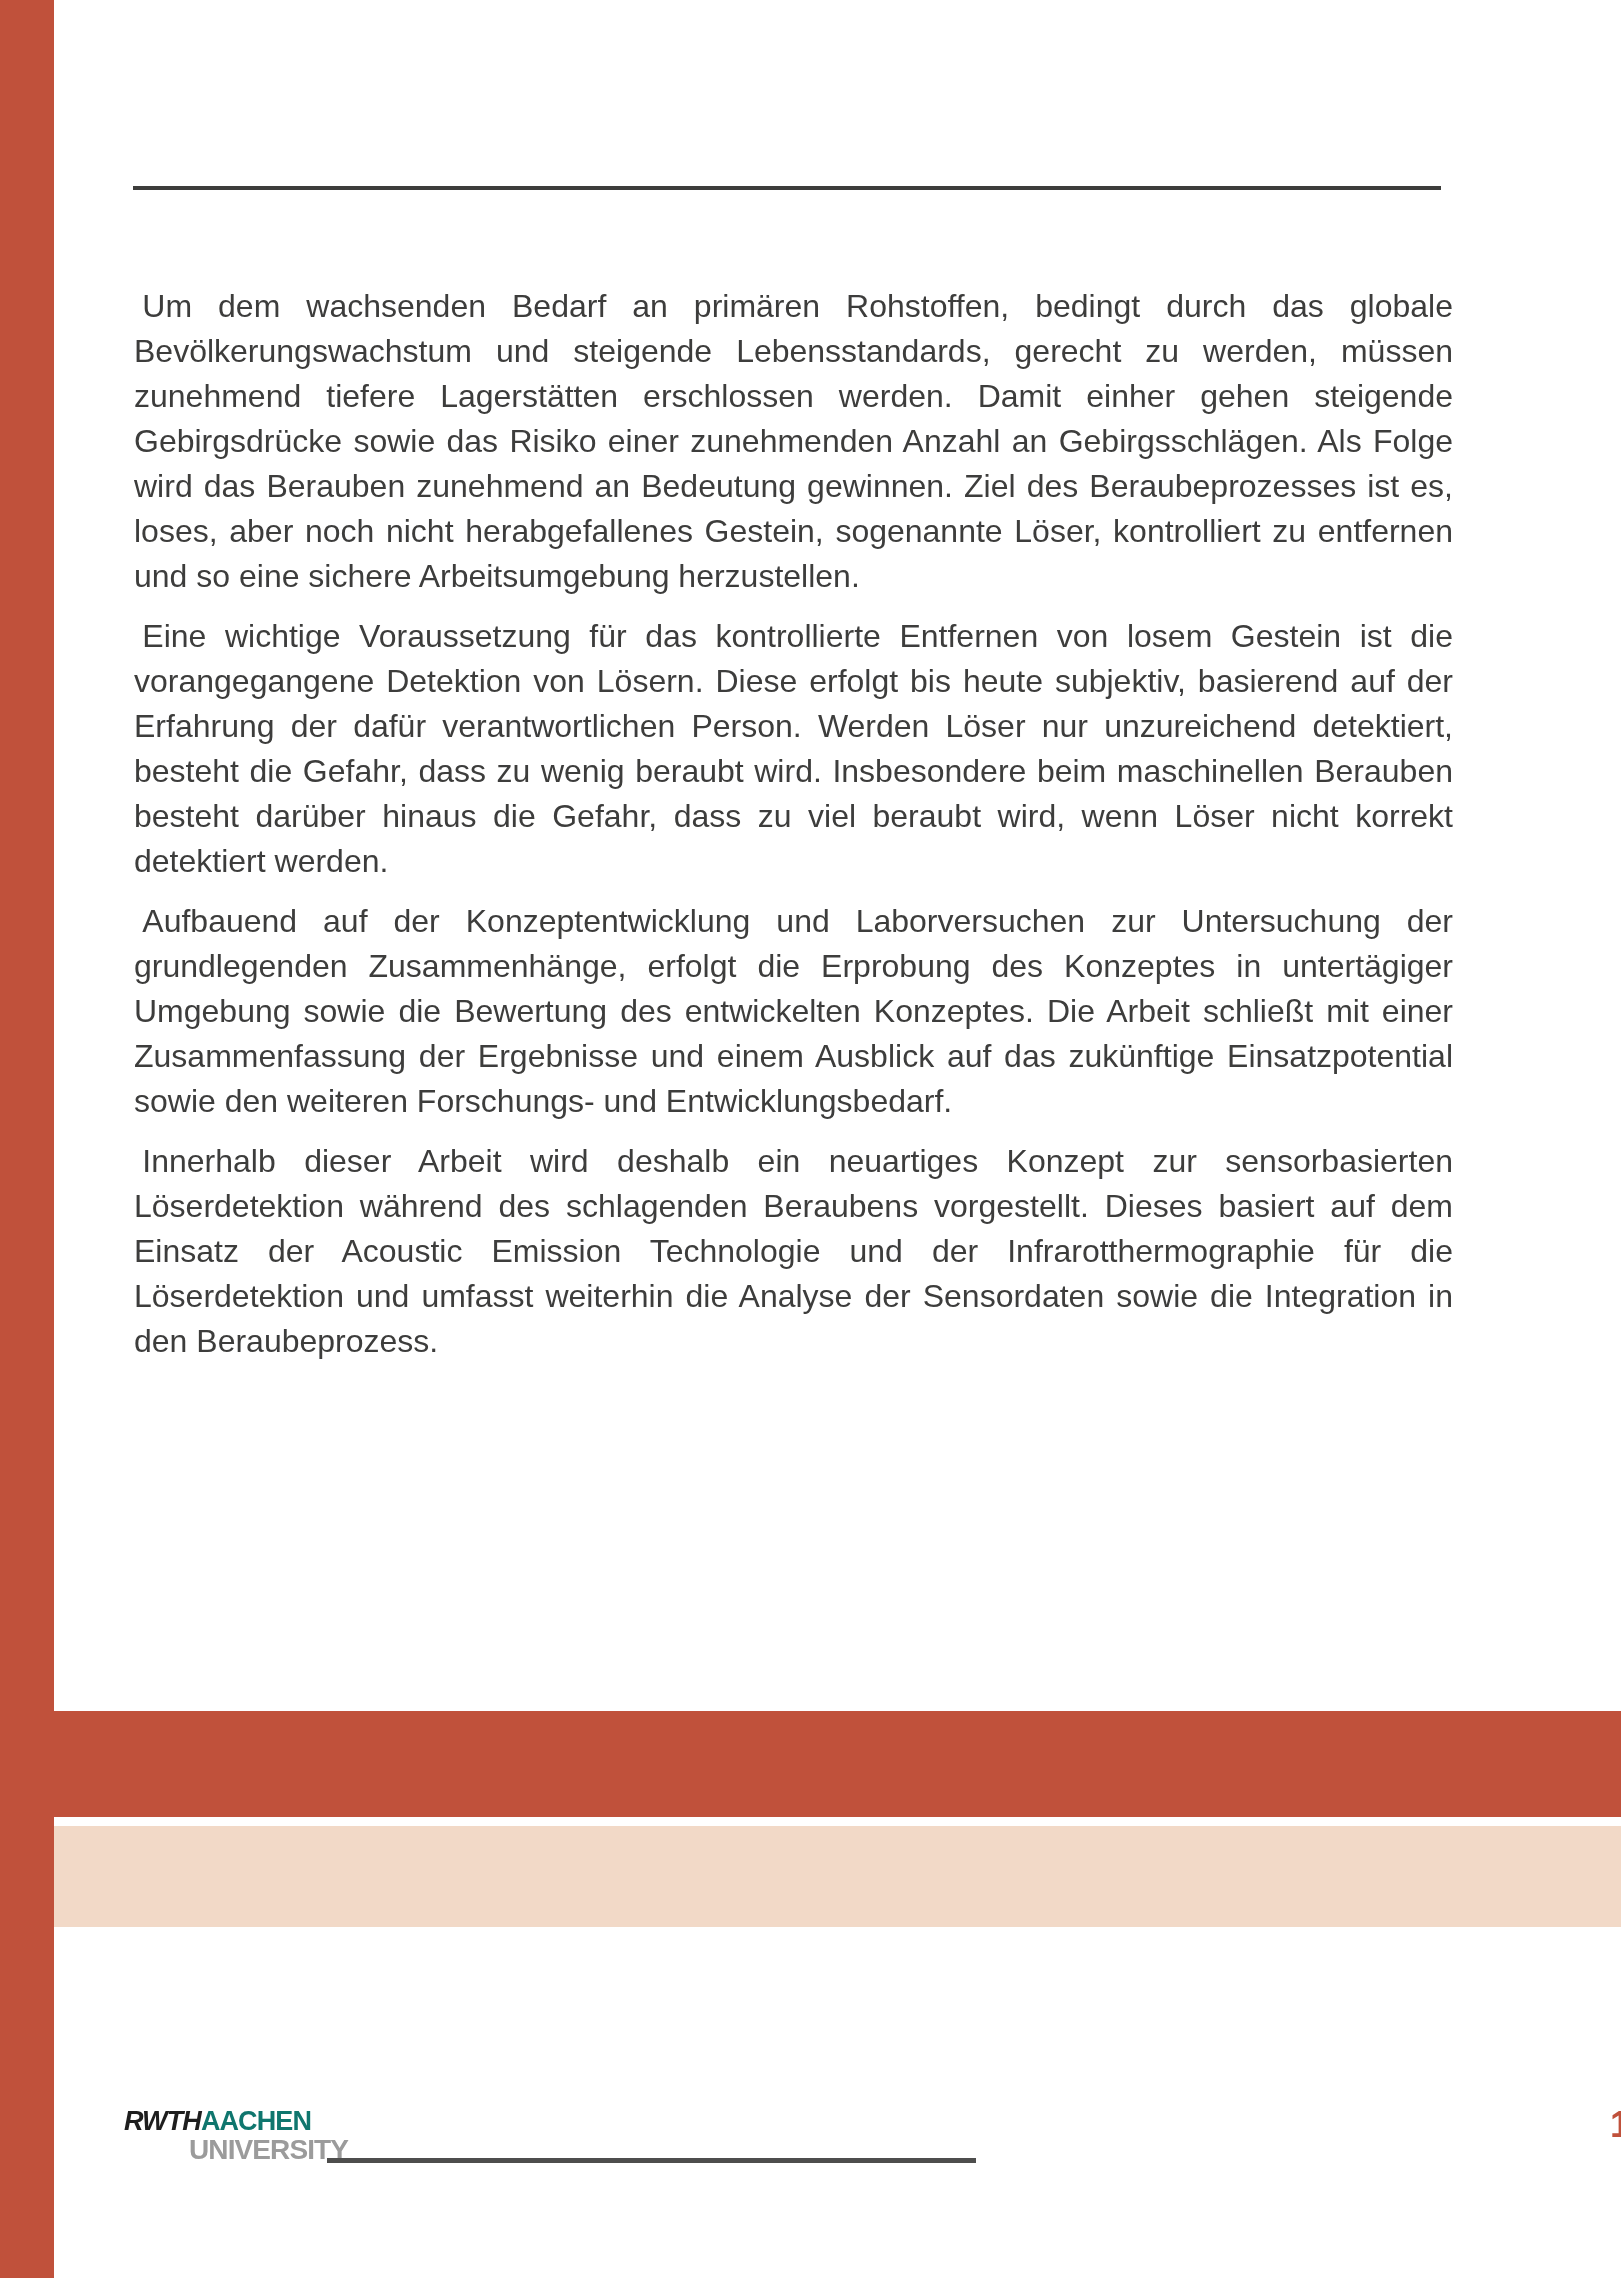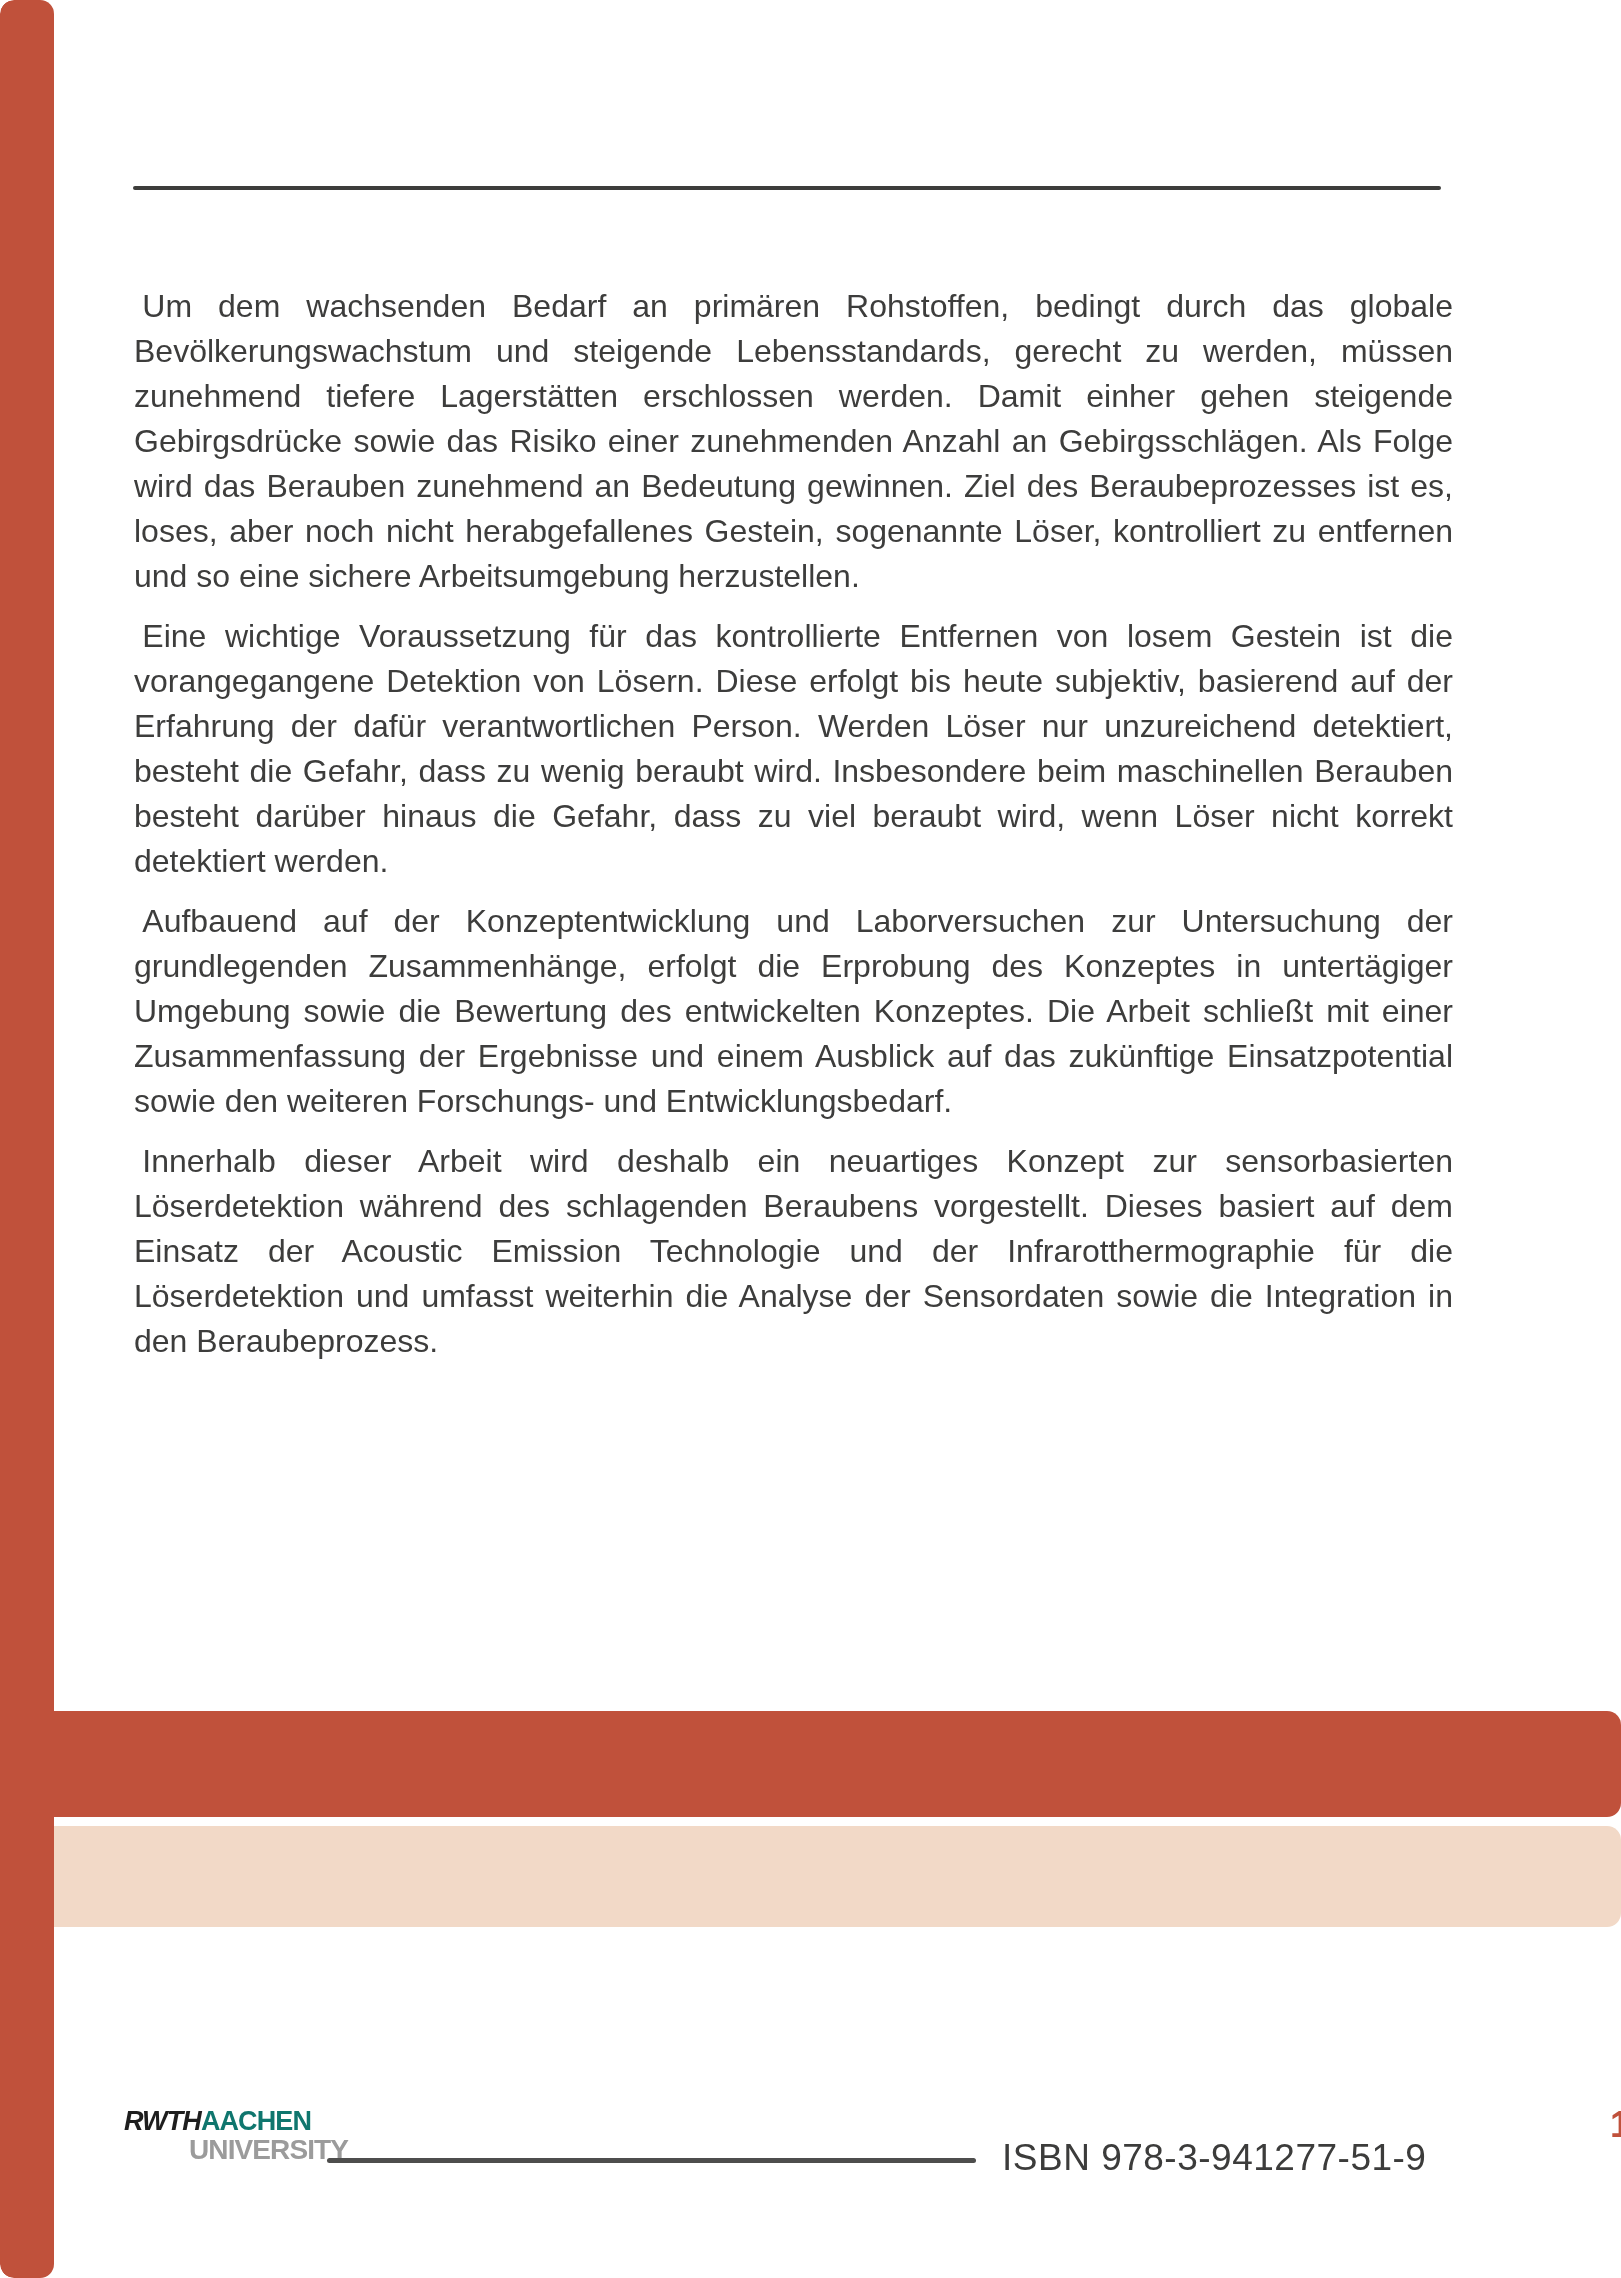--- a/index.html
+++ b/index.html
@@ -1,15 +1,15 @@
 <!DOCTYPE html>
 <html lang="de" style="--accent: #c0513b; --band-light: #f2d9c7; --text: #3d3d3c;font-size:15px"><head>
 <meta charset="utf-8">
 <style>
-  * { margin: 0; padding: 0; box-sizing: border-box; border-radius: 14px; }
+  * { margin: 0; padding: 0; box-sizing: border-box; }
   html, body { background: #ffffff; }
   body { font-family: "Liberation Sans", sans-serif; }
 
   .page {
     position: relative;
     width: 1621px;
     height: 2278px;
     background: #ffffff;
     overflow: hidden;
   }
@@ -132,18 +132,17 @@
 
   <div class="footer-logo">
     <div class="logo-line1">
       <span class="logo-rwth">RWTH</span><span class="logo-aachen">AACHEN</span>
     </div>
     <div class="logo-line2">UNIVERSITY</div>
   </div>
 
   <div class="footer-rule"></div>
 
-  <div class="isbn">ISBN 978-3-941277-51-9</div>
 
   <div class="edge-mark">1</div>
 
 </div>
 
 
 </body></html>

